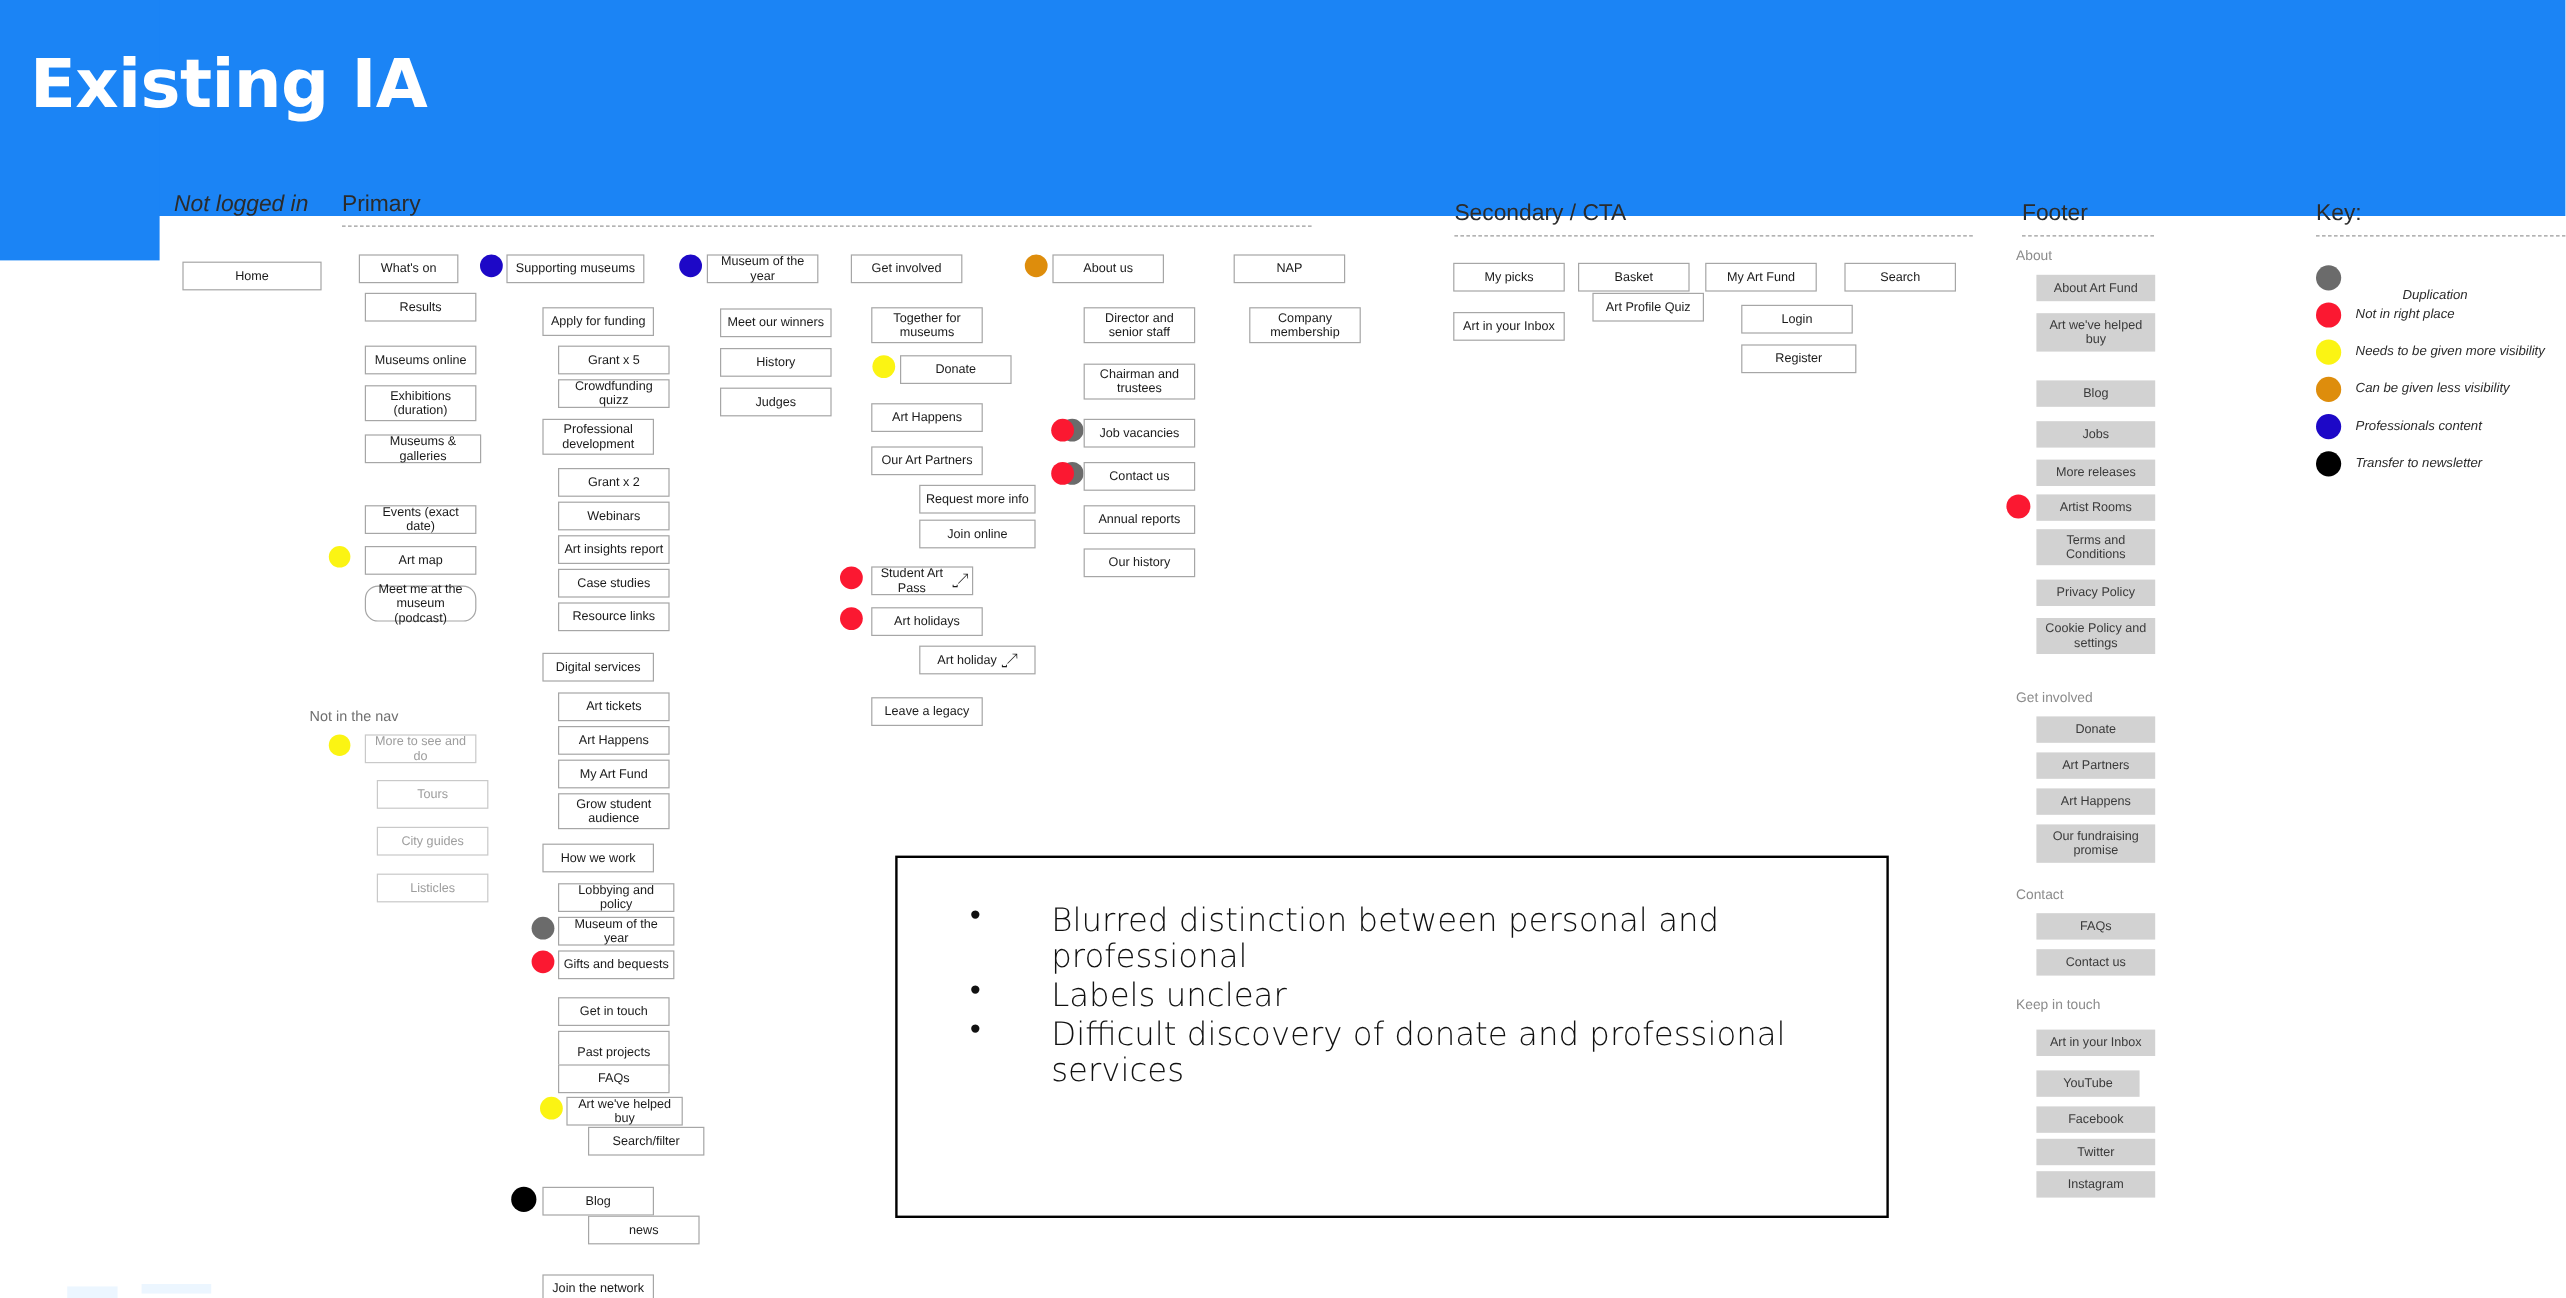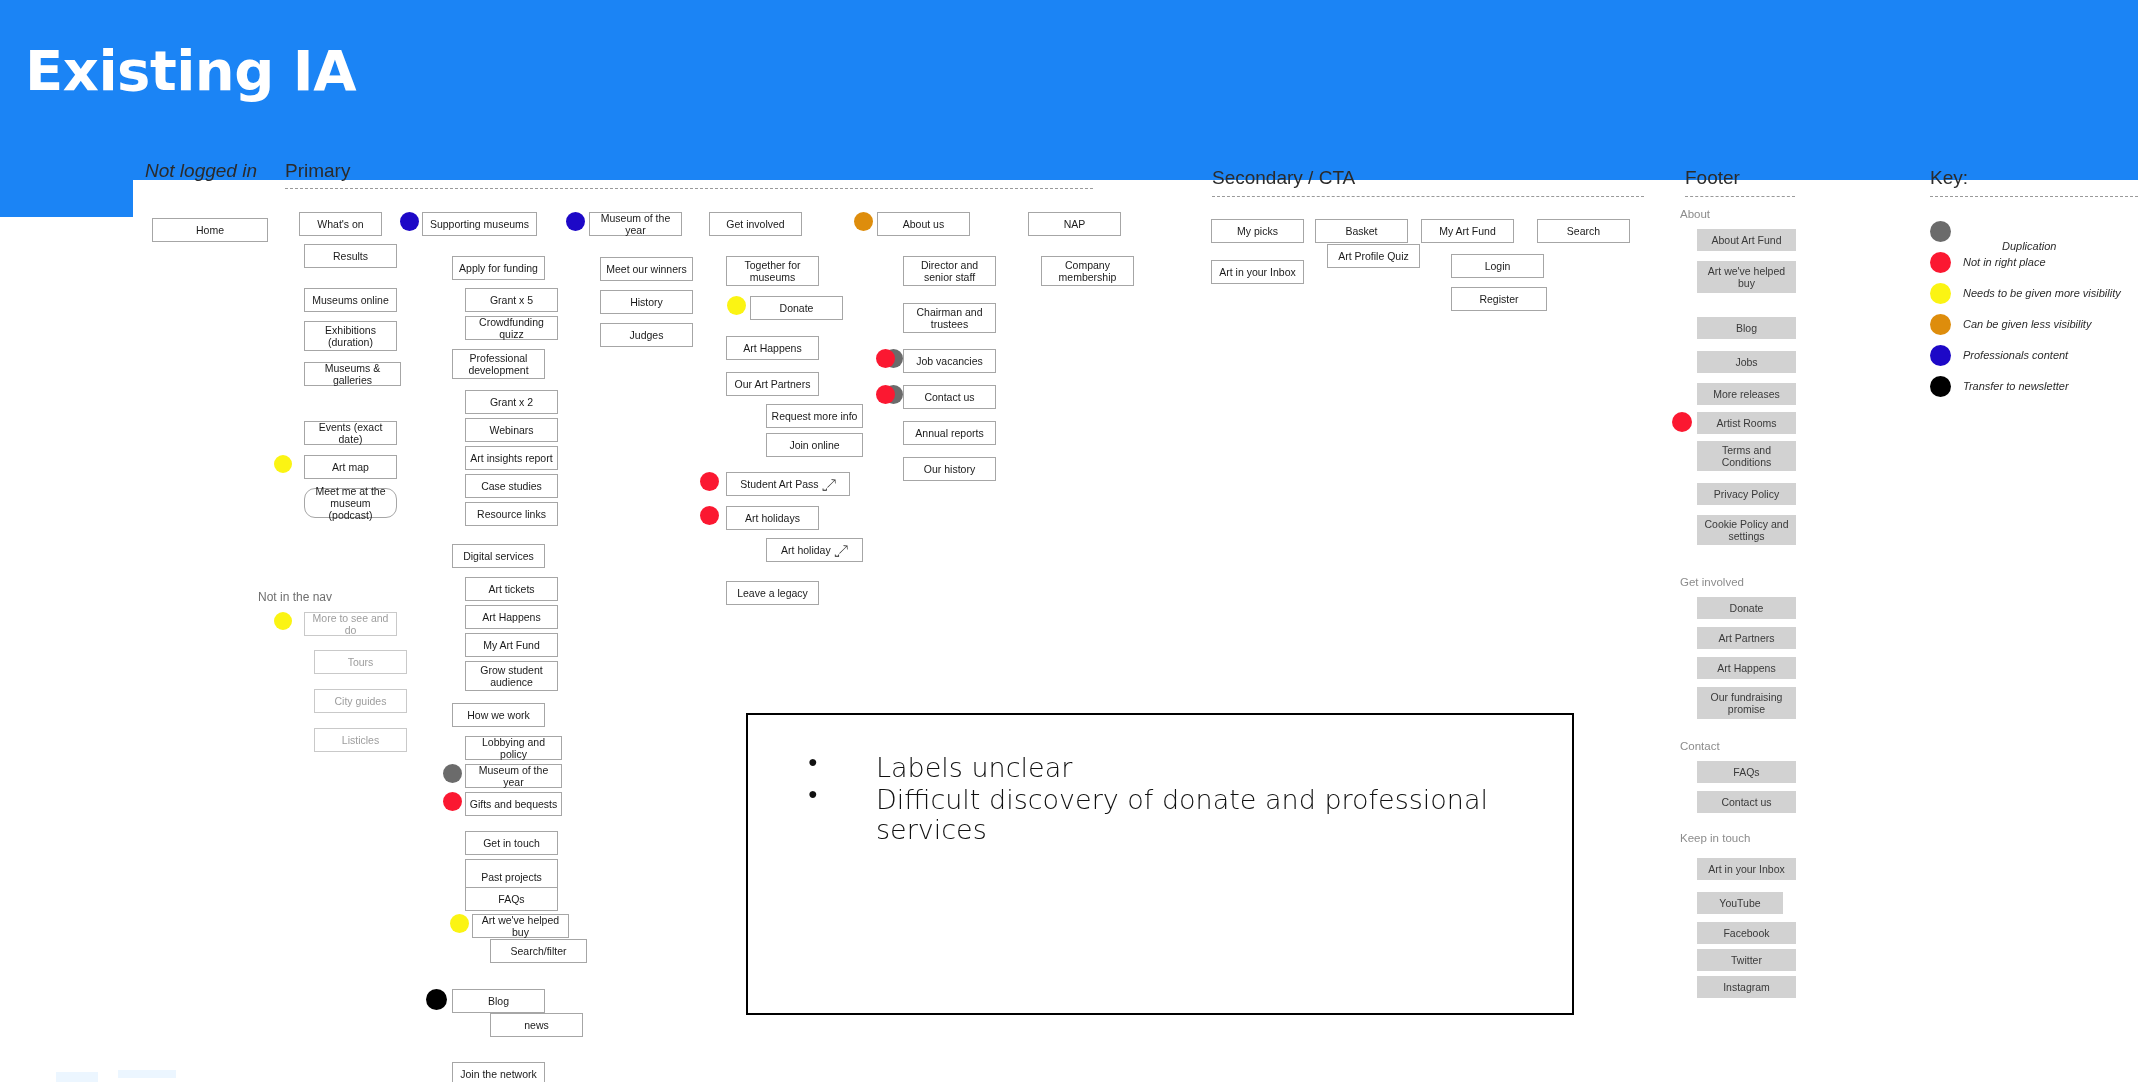--- a/index.html
+++ b/index.html
@@ -190,21 +190,21 @@
 <div class="bx" style="left:709px;top:212px;width:93px;height:24px;">Get involved</div>
 <div class="bx" style="left:726px;top:256px;width:93px;height:30px;">Together for museums</div>
 <div class="dot d-yellow" style="left:727px;top:296px;width:19px;height:19px;"></div>
 <div class="bx" style="left:750px;top:296px;width:93px;height:24px;">Donate</div>
 <div class="bx" style="left:726px;top:336px;width:93px;height:24px;">Art Happens</div>
 <div class="bx" style="left:726px;top:372px;width:93px;height:24px;">Our Art Partners</div>
 <div class="bx" style="left:766px;top:404px;width:97px;height:24px;">Request more info</div>
 <div class="bx" style="left:766px;top:433px;width:97px;height:24px;">Join online</div>
 
 <div class="dot d-red" style="left:700px;top:472px;width:19px;height:19px;"></div>
-<div class="bx" style="left:726px;top:472px;width:124px;height:24px;">
+<div class="bx" style="left:726px;top:472px;width:85px;height:24px;">
   <span>Student Art Pass</span>
   <span class="ext">⎵↗</span>
 </div>
 <div class="dot d-red" style="left:700px;top:506px;width:19px;height:19px;"></div>
 <div class="bx" style="left:726px;top:506px;width:93px;height:24px;">Art holidays</div>
 <div class="bx" style="left:766px;top:538px;width:97px;height:24px;">
   <span>Art holiday</span>
   <span class="ext">⎵↗</span>
 </div>
 <div class="bx" style="left:726px;top:581px;width:93px;height:24px;">Leave a legacy</div>
@@ -276,19 +276,20 @@
 <div class="key-txt" style="left:1963px;top:318px;">Can be given less visibility</div>
 
 <div class="dot d-blue" style="left:1930px;top:345px;width:21px;height:21px;"></div>
 <div class="key-txt" style="left:1963px;top:349px;">Professionals content</div>
 
 <div class="dot d-black" style="left:1930px;top:376px;width:21px;height:21px;"></div>
 <div class="key-txt" style="left:1963px;top:380px;">Transfer to newsletter</div>
 
 <div id="callout">
   <ul>
+    <li>Blurred distinction between personal and professional</li>
     <li>Labels unclear</li>
     <li>Difficult discovery of donate and professional services</li>
   </ul>
 </div>
 
 <div class="artifact" style="left:56px;top:1072px;width:42px;height:10px;"></div>
 <div class="artifact" style="left:118px;top:1070px;width:58px;height:8px;"></div>
 
 </body></html>

